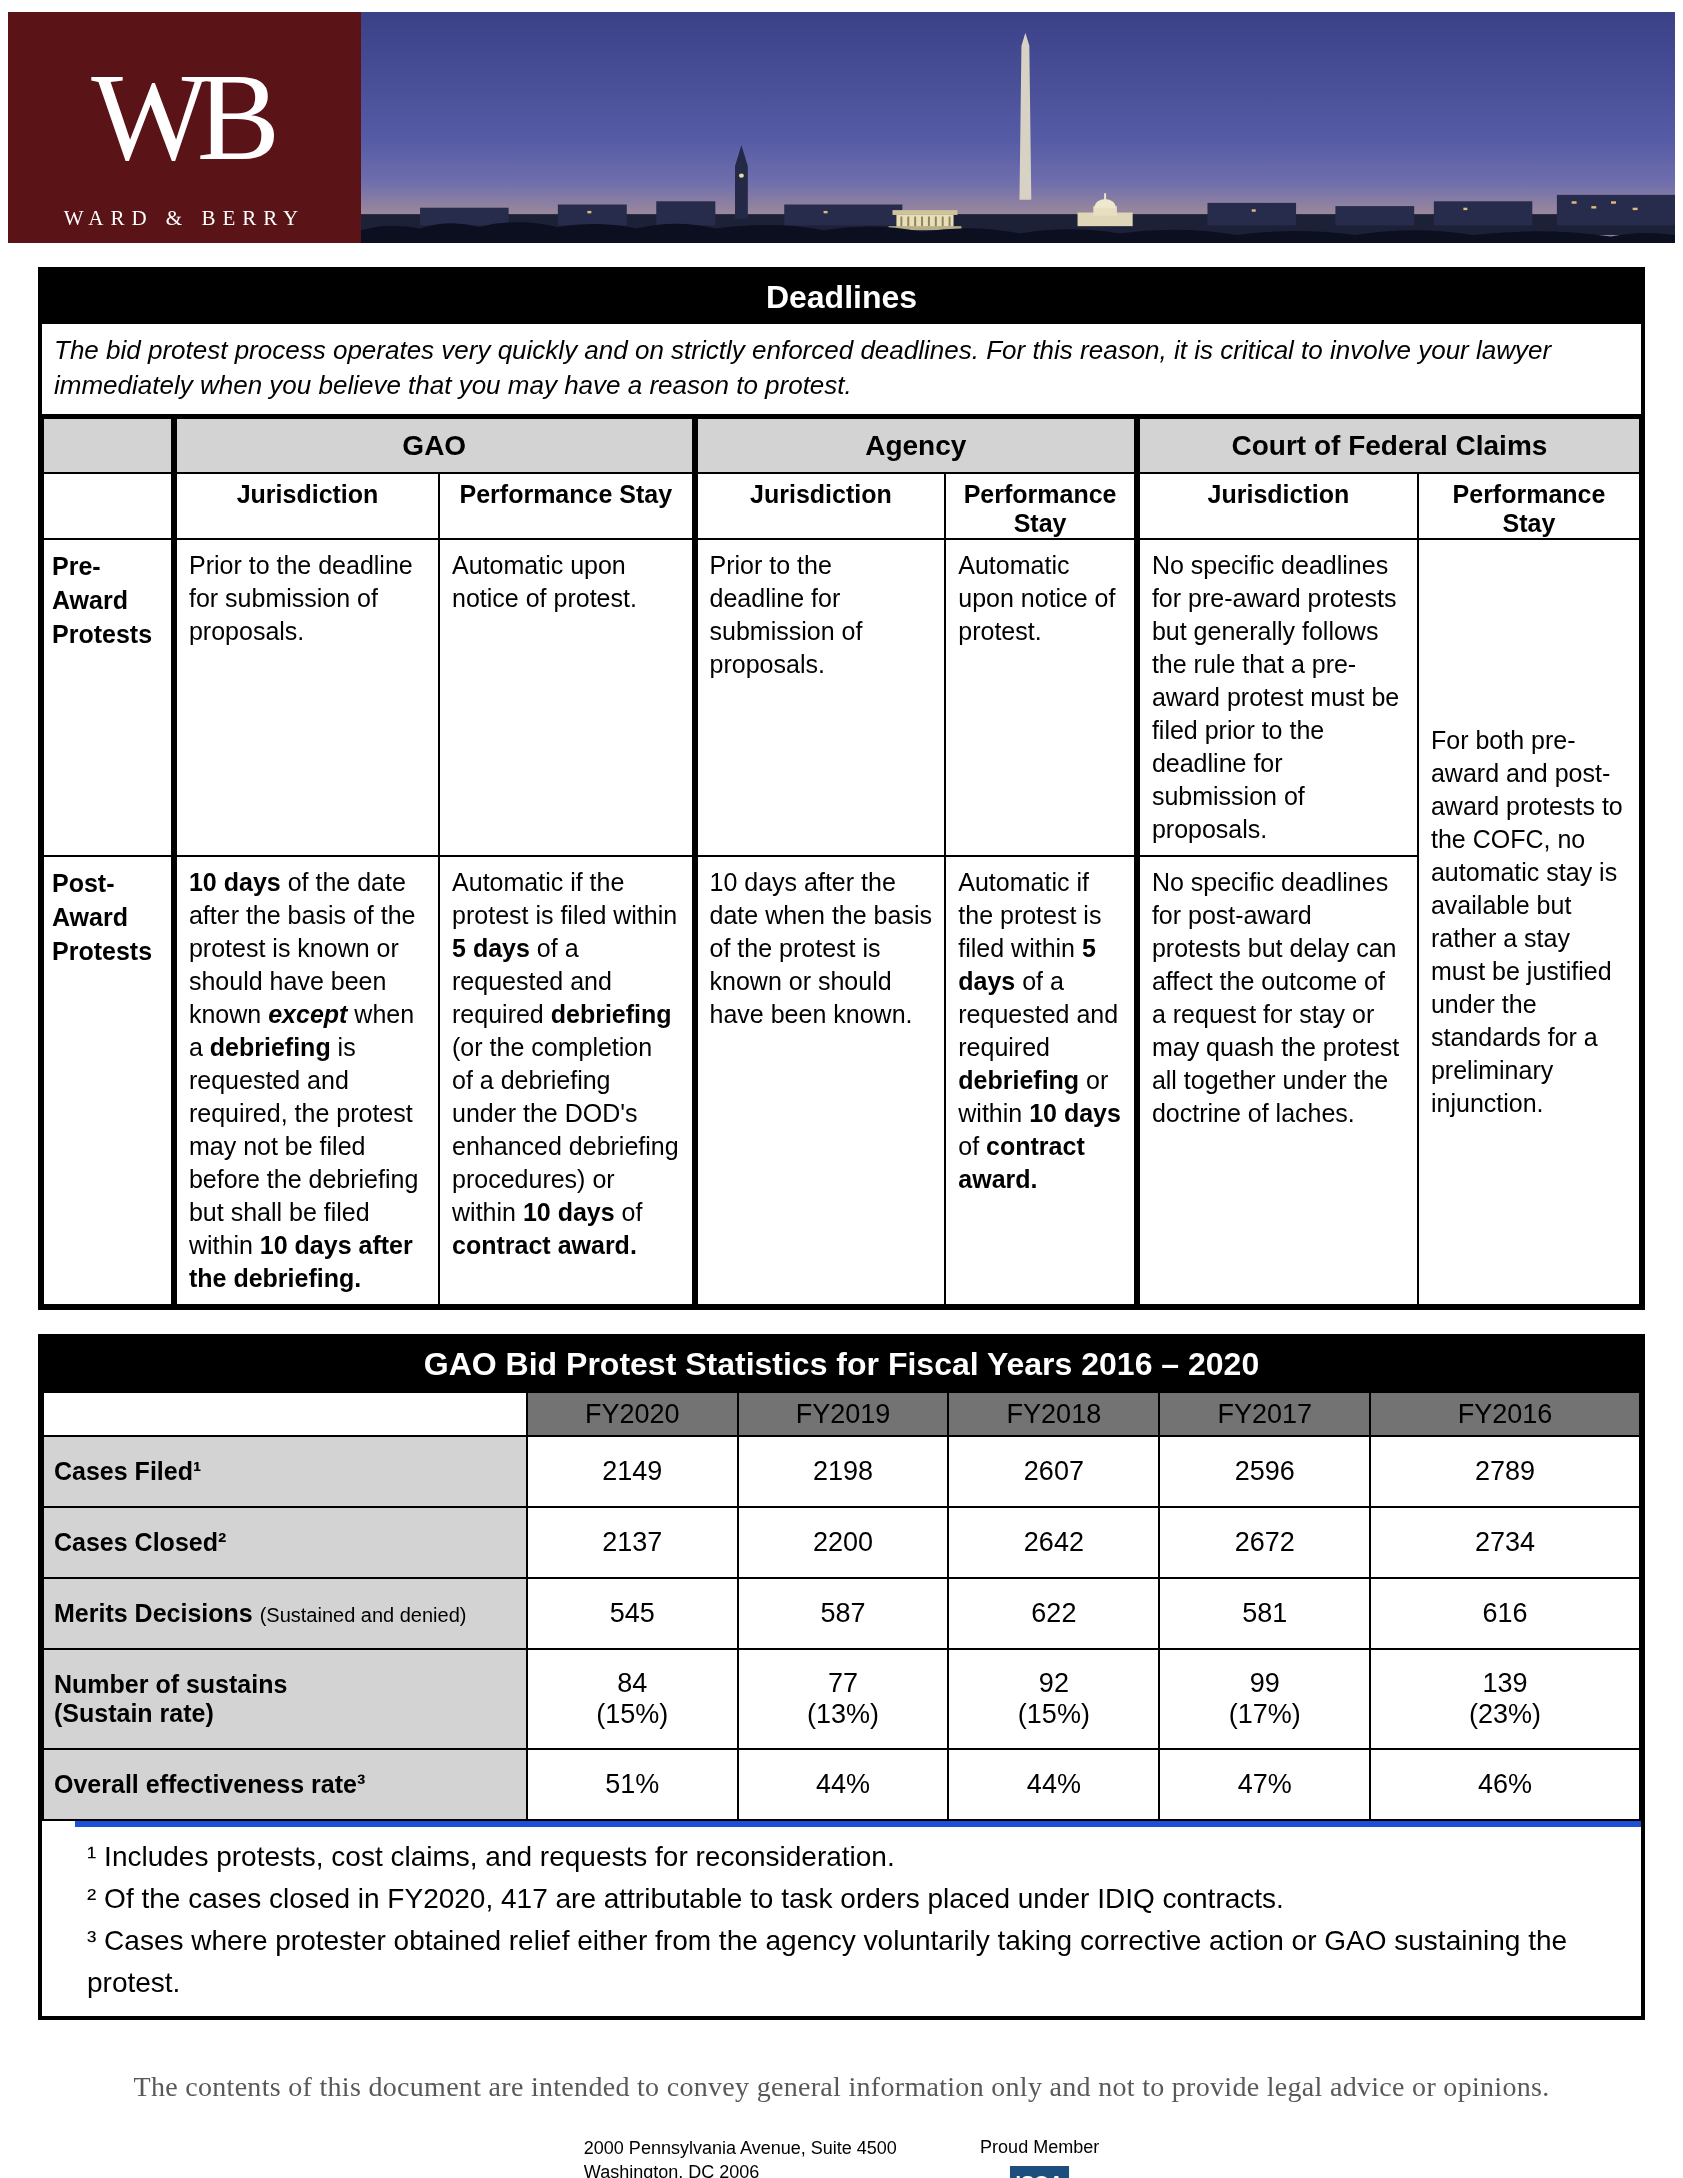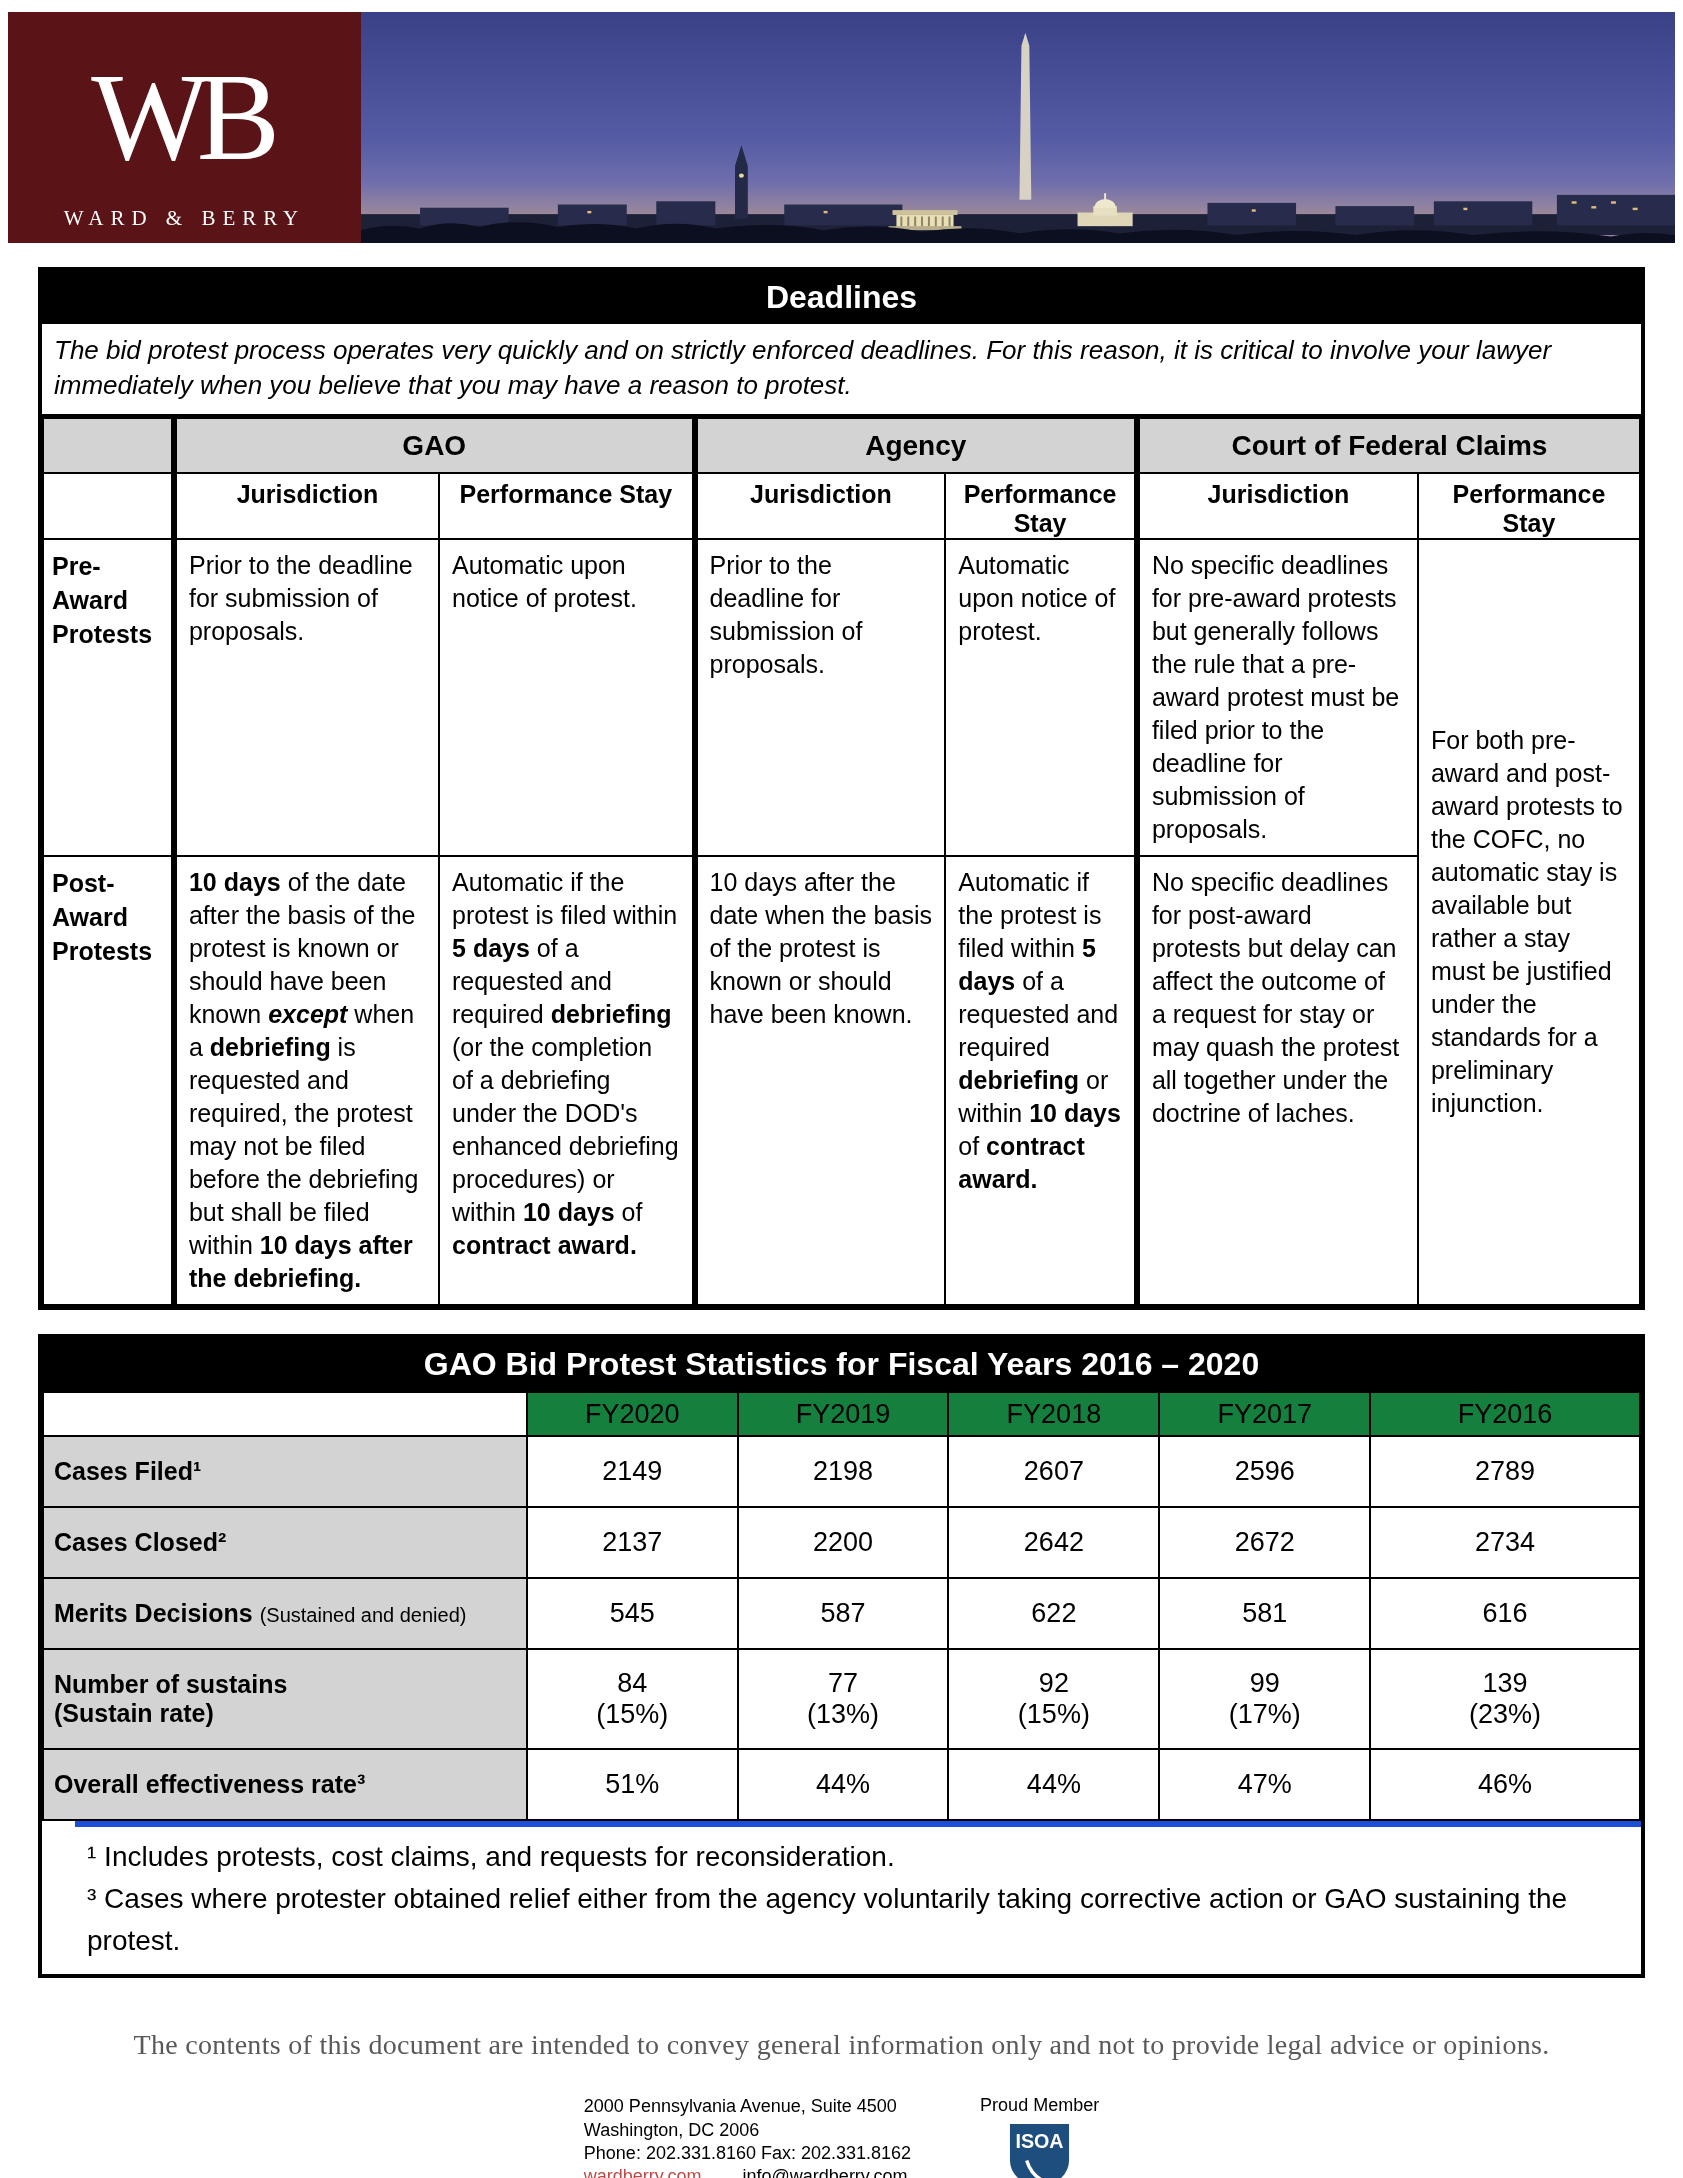--- a/index.html
+++ b/index.html
@@ -33,21 +33,21 @@
   .dl .sub-row td { text-align: center; font-weight: 700; font-size: 25px; height: 65px; padding: 6px 4px 0; background: #fff; vertical-align: top; }
   .dl td.rowlabel { font-weight: 700; font-size: 25px; line-height: 1.35; padding: 10px 8px; }
   .dl td.cell { font-size: 25px; line-height: 1.32; padding: 9px 12px; }
   .dl td.cofc-stay { vertical-align: middle; margin-top: 48px; }
   .dl tr.row-pre { height: 315px; }
   .dl tr.row-post { height: 447px; }
 
   
   table.st { width: 100%; border-collapse: collapse; table-layout: fixed; }
   table.st td { border: 2px solid #000; font-size: 27px; text-align: center; vertical-align: middle; height: 44px; padding: 2px 4px; }
-  .st .hdr td { background: #15803d; }
+  .st .hdr td { background: #737373; }
   .st .hdr td.blank { background: #fff; }
   .st td.lbl { background: #d3d3d3; text-align: left; font-weight: 700; font-size: 25px; padding: 20px 10px; }
   .st td.lbl .note { font-weight: 400; font-size: 20px; }
   .st tr.sustains td { height: 87px; }
   .footnotes { padding: 9px 12px 12px; font-size: 28px; line-height: 1.5; border-top: 6px solid #1d4ed8; margin-left: 33px; }
 
   
   .disclaimer { text-align: center; font-family: "Liberation Serif", serif; font-size: 28px; color: #595959; margin-top: 51px; letter-spacing: 0.3px; }
   .address-row { display: flex; justify-content: center; align-items: flex-start; gap: 69px; margin-top: 34px; padding-bottom: 34px; }
   .address { font-size: 18px; line-height: 1.3; }
@@ -264,20 +264,21 @@
           <td>51%</td>
           <td>44%</td>
           <td>44%</td>
           <td>47%</td>
           <td>46%</td>
         </tr>
       </tbody>
     </table>
     <div class="footnotes">
       <div>¹ Includes protests, cost claims, and requests for reconsideration.</div>
+      <div>² Of the cases closed in FY2020, 417 are attributable to task orders placed under IDIQ contracts.</div>
       <div>³ Cases where protester obtained relief either from the agency voluntarily taking corrective action or GAO sustaining the protest.</div>
     </div>
   </section>
 
   <div class="disclaimer">The contents of this document are intended to convey general information only and not to provide legal advice or opinions.</div>
 
   <div class="address-row">
     <div class="address">
       <div>2000 Pennsylvania Avenue, Suite 4500</div>
       <div>Washington, DC 2006</div>

